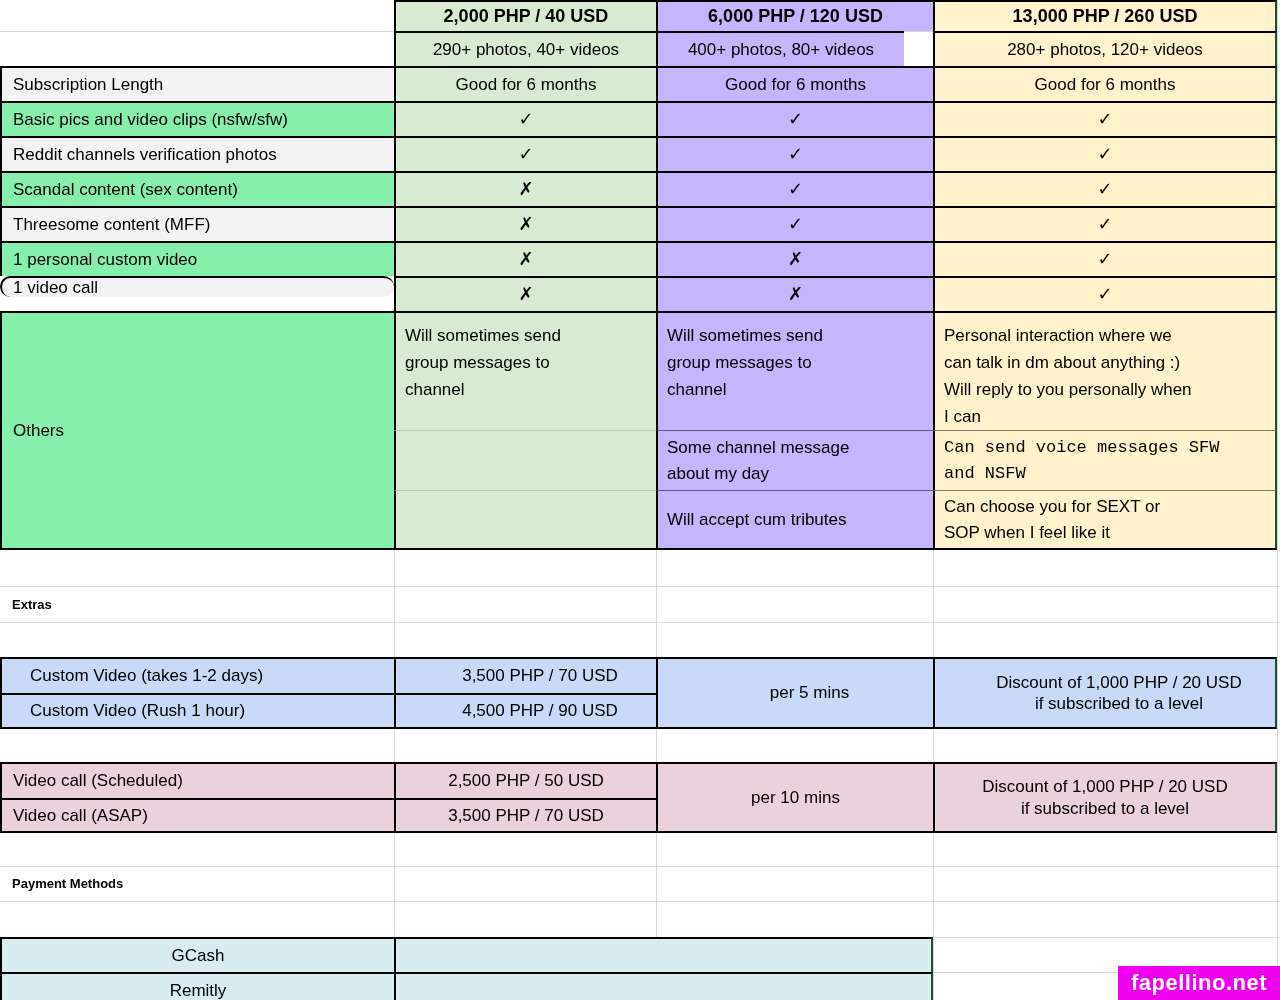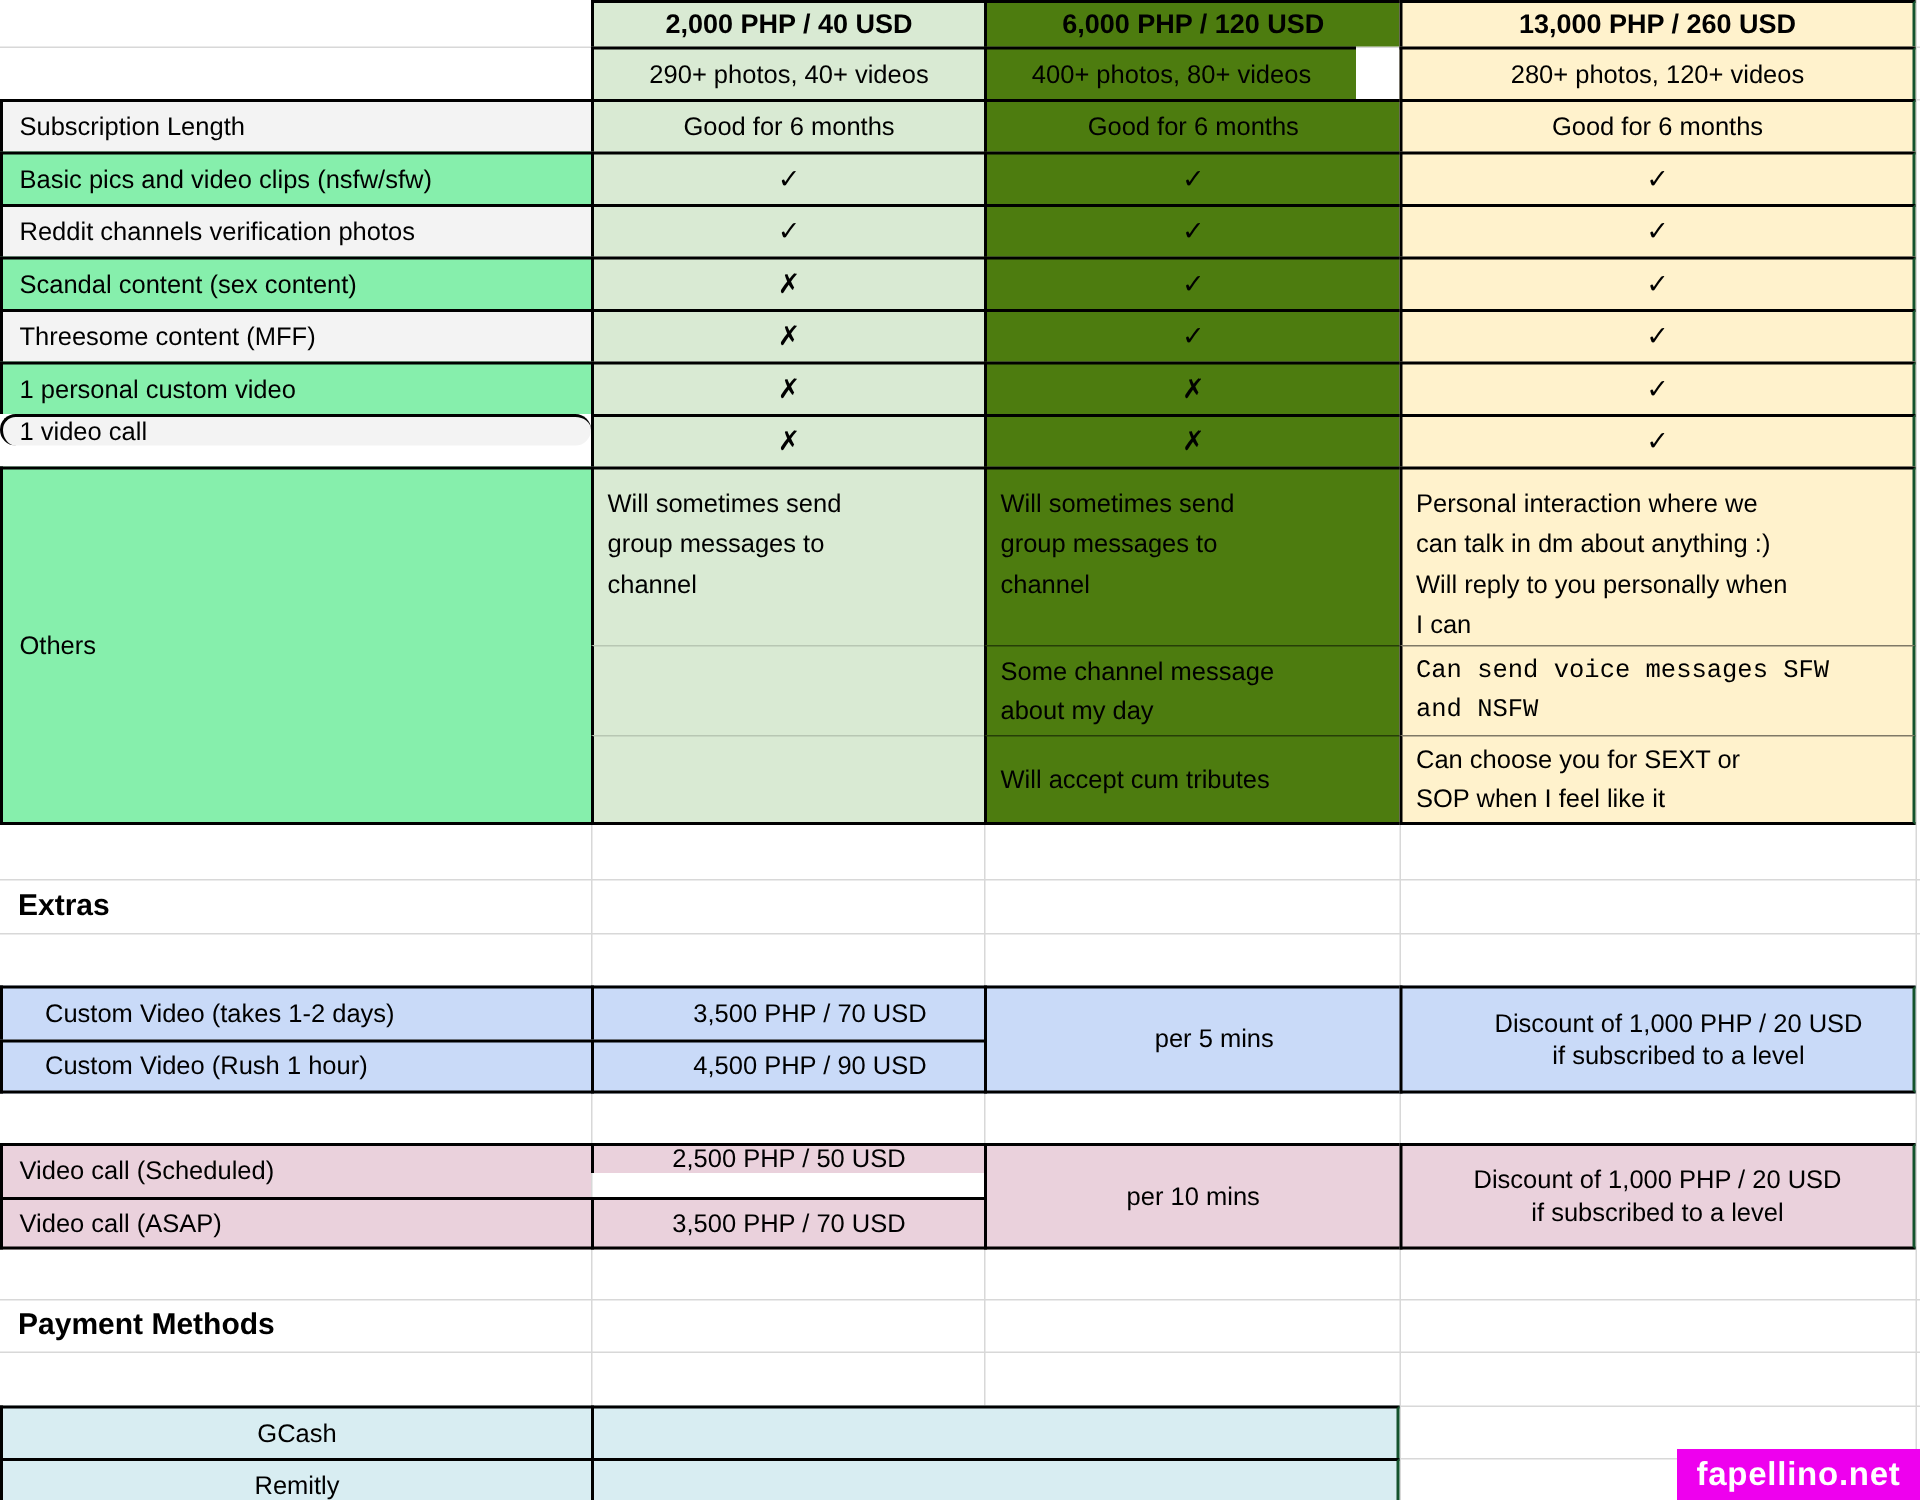--- a/index.html
+++ b/index.html
@@ -15,37 +15,37 @@
     font-size:17px;line-height:1.25;z-index:2;
   }
   .center{justify-content:center;text-align:center;}
   .leftpad{padding-left:11px;padding-right:6px;}
   .hdr{font-size:18px;font-weight:bold;}
   .bt{border-top:2px solid #000;}
   .bl{border-left:2px solid #000;}
   .br{border-right:2px solid #14532d;}
   .bb{border-bottom:2px solid #000;}
   .green{background:#d9ead3;}
-  .orange{background:#4d7c0f;}
+  .orange{background:#c4b5fd;}
   .yellow{background:#fff2cc;}
   .blue{background:#c9daf8;padding-left:28px;}
   .pink{background:#ead1dc;}
   .cyan{background:#d8edf2;}
   .graybg{background:#f3f3f3;}
   .whitebg{background:#86efac;}
   .note{
     align-items:flex-start;padding:9px 9px 4px 9px;line-height:27px;
     white-space:pre-line;
   }
   .note-mid{align-items:center;padding-top:0;padding-bottom:0;line-height:26px;}
   .div-faint{border-top:1px solid rgba(0,0,0,0.15);}
   .div-dark{border-top:1px solid rgba(0,0,0,0.5);}
   .pre{white-space:pre-line;}
   .freelabel{position:absolute;box-sizing:border-box;display:flex;align-items:center;
-    font-size:20px;font-weight:bold;padding-left:12px;z-index:2;}
+    font-size:13px;font-weight:bold;padding-left:12px;z-index:2;}
   .check{font-size:18px;}
   #watermark{
     position:absolute;left:1118px;top:966px;width:162px;height:34px;
     display:flex;align-items:center;justify-content:center;
     color:#fff;font-weight:bold;font-size:22px;z-index:5;letter-spacing:0.5px;
   }
 </style>
 </head>
 <body>
 
@@ -135,21 +135,21 @@
 
   <div class="cell blue leftpad bt bl" style="left:0;top:657px;width:394px;height:36px;">Custom Video (takes 1-2 days)</div>
   <div class="cell blue center bt bl" style="left:394px;top:657px;width:262px;height:36px;">3,500 PHP / 70 USD</div>
   <div class="cell blue leftpad bt bl bb" style="left:0;top:693px;width:394px;height:36px;">Custom Video (Rush 1 hour)</div>
   <div class="cell blue center bt bl bb" style="left:394px;top:693px;width:262px;height:36px;">4,500 PHP / 90 USD</div>
   <div class="cell blue center bt bl bb" style="left:656px;top:657px;width:277px;height:72px;">per 5 mins</div>
   <div class="cell blue center pre bt bl br bb" style="left:933px;top:657px;width:344px;height:72px;">Discount of 1,000 PHP / 20 USD
 if subscribed to a level</div>
 
   <div class="cell pink leftpad bt bl" style="left:0;top:762px;width:394px;height:36px;">Video call (Scheduled)</div>
-  <div class="cell pink center bt bl" style="left:394px;top:762px;width:262px;height:20px;">2,500 PHP / 50 USD</div>
+  <div class="cell pink center bt bl" style="left:394px;top:762px;width:262px;height:36px;">2,500 PHP / 50 USD</div>
   <div class="cell pink leftpad bt bl bb" style="left:0;top:798px;width:394px;height:35px;">Video call (ASAP)</div>
   <div class="cell pink center bt bl bb" style="left:394px;top:798px;width:262px;height:35px;">3,500 PHP / 70 USD</div>
   <div class="cell pink center bt bl bb" style="left:656px;top:762px;width:277px;height:71px;">per 10 mins</div>
   <div class="cell pink center pre bt bl br bb" style="left:933px;top:762px;width:344px;height:71px;">Discount of 1,000 PHP / 20 USD
 if subscribed to a level</div>
 
   <div class="freelabel" style="left:0;top:866px;width:394px;height:35px;">Payment Methods</div>
 
   <div class="cell cyan center bt bl" style="left:0;top:937px;width:394px;height:35px;">GCash</div>
   <div class="cell cyan bt bl br" style="left:394px;top:937px;width:539px;height:35px;"></div>

